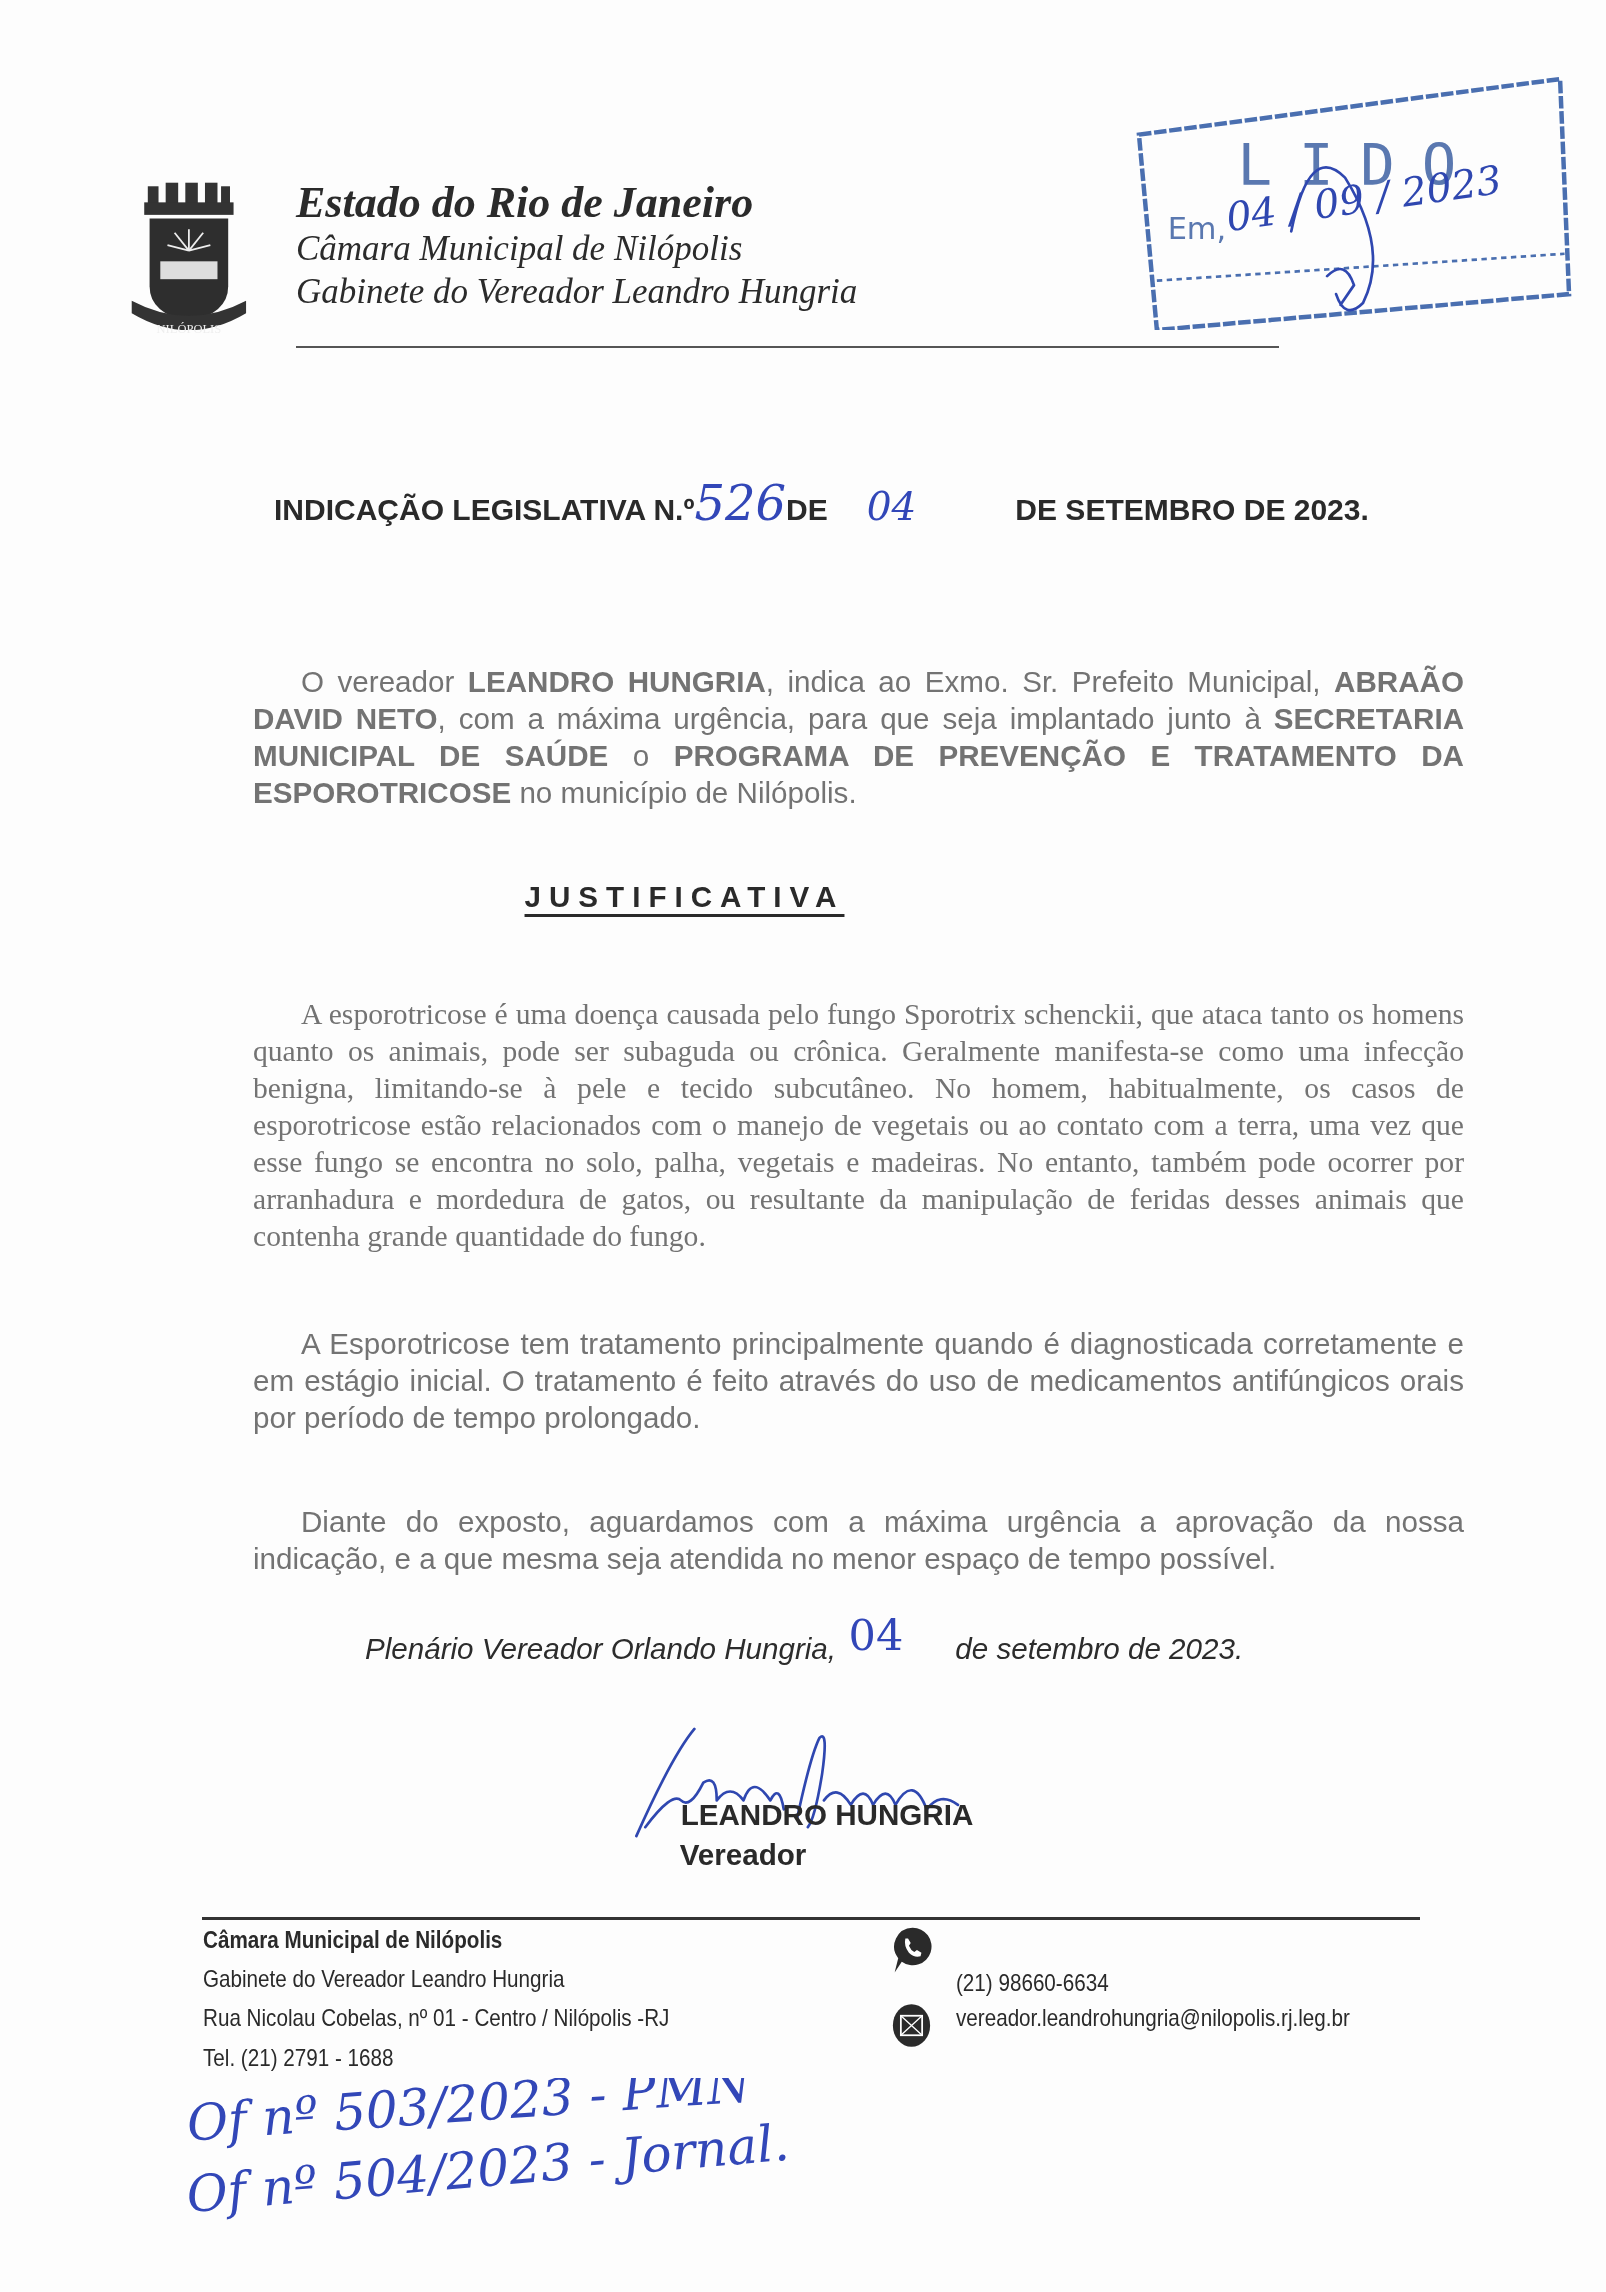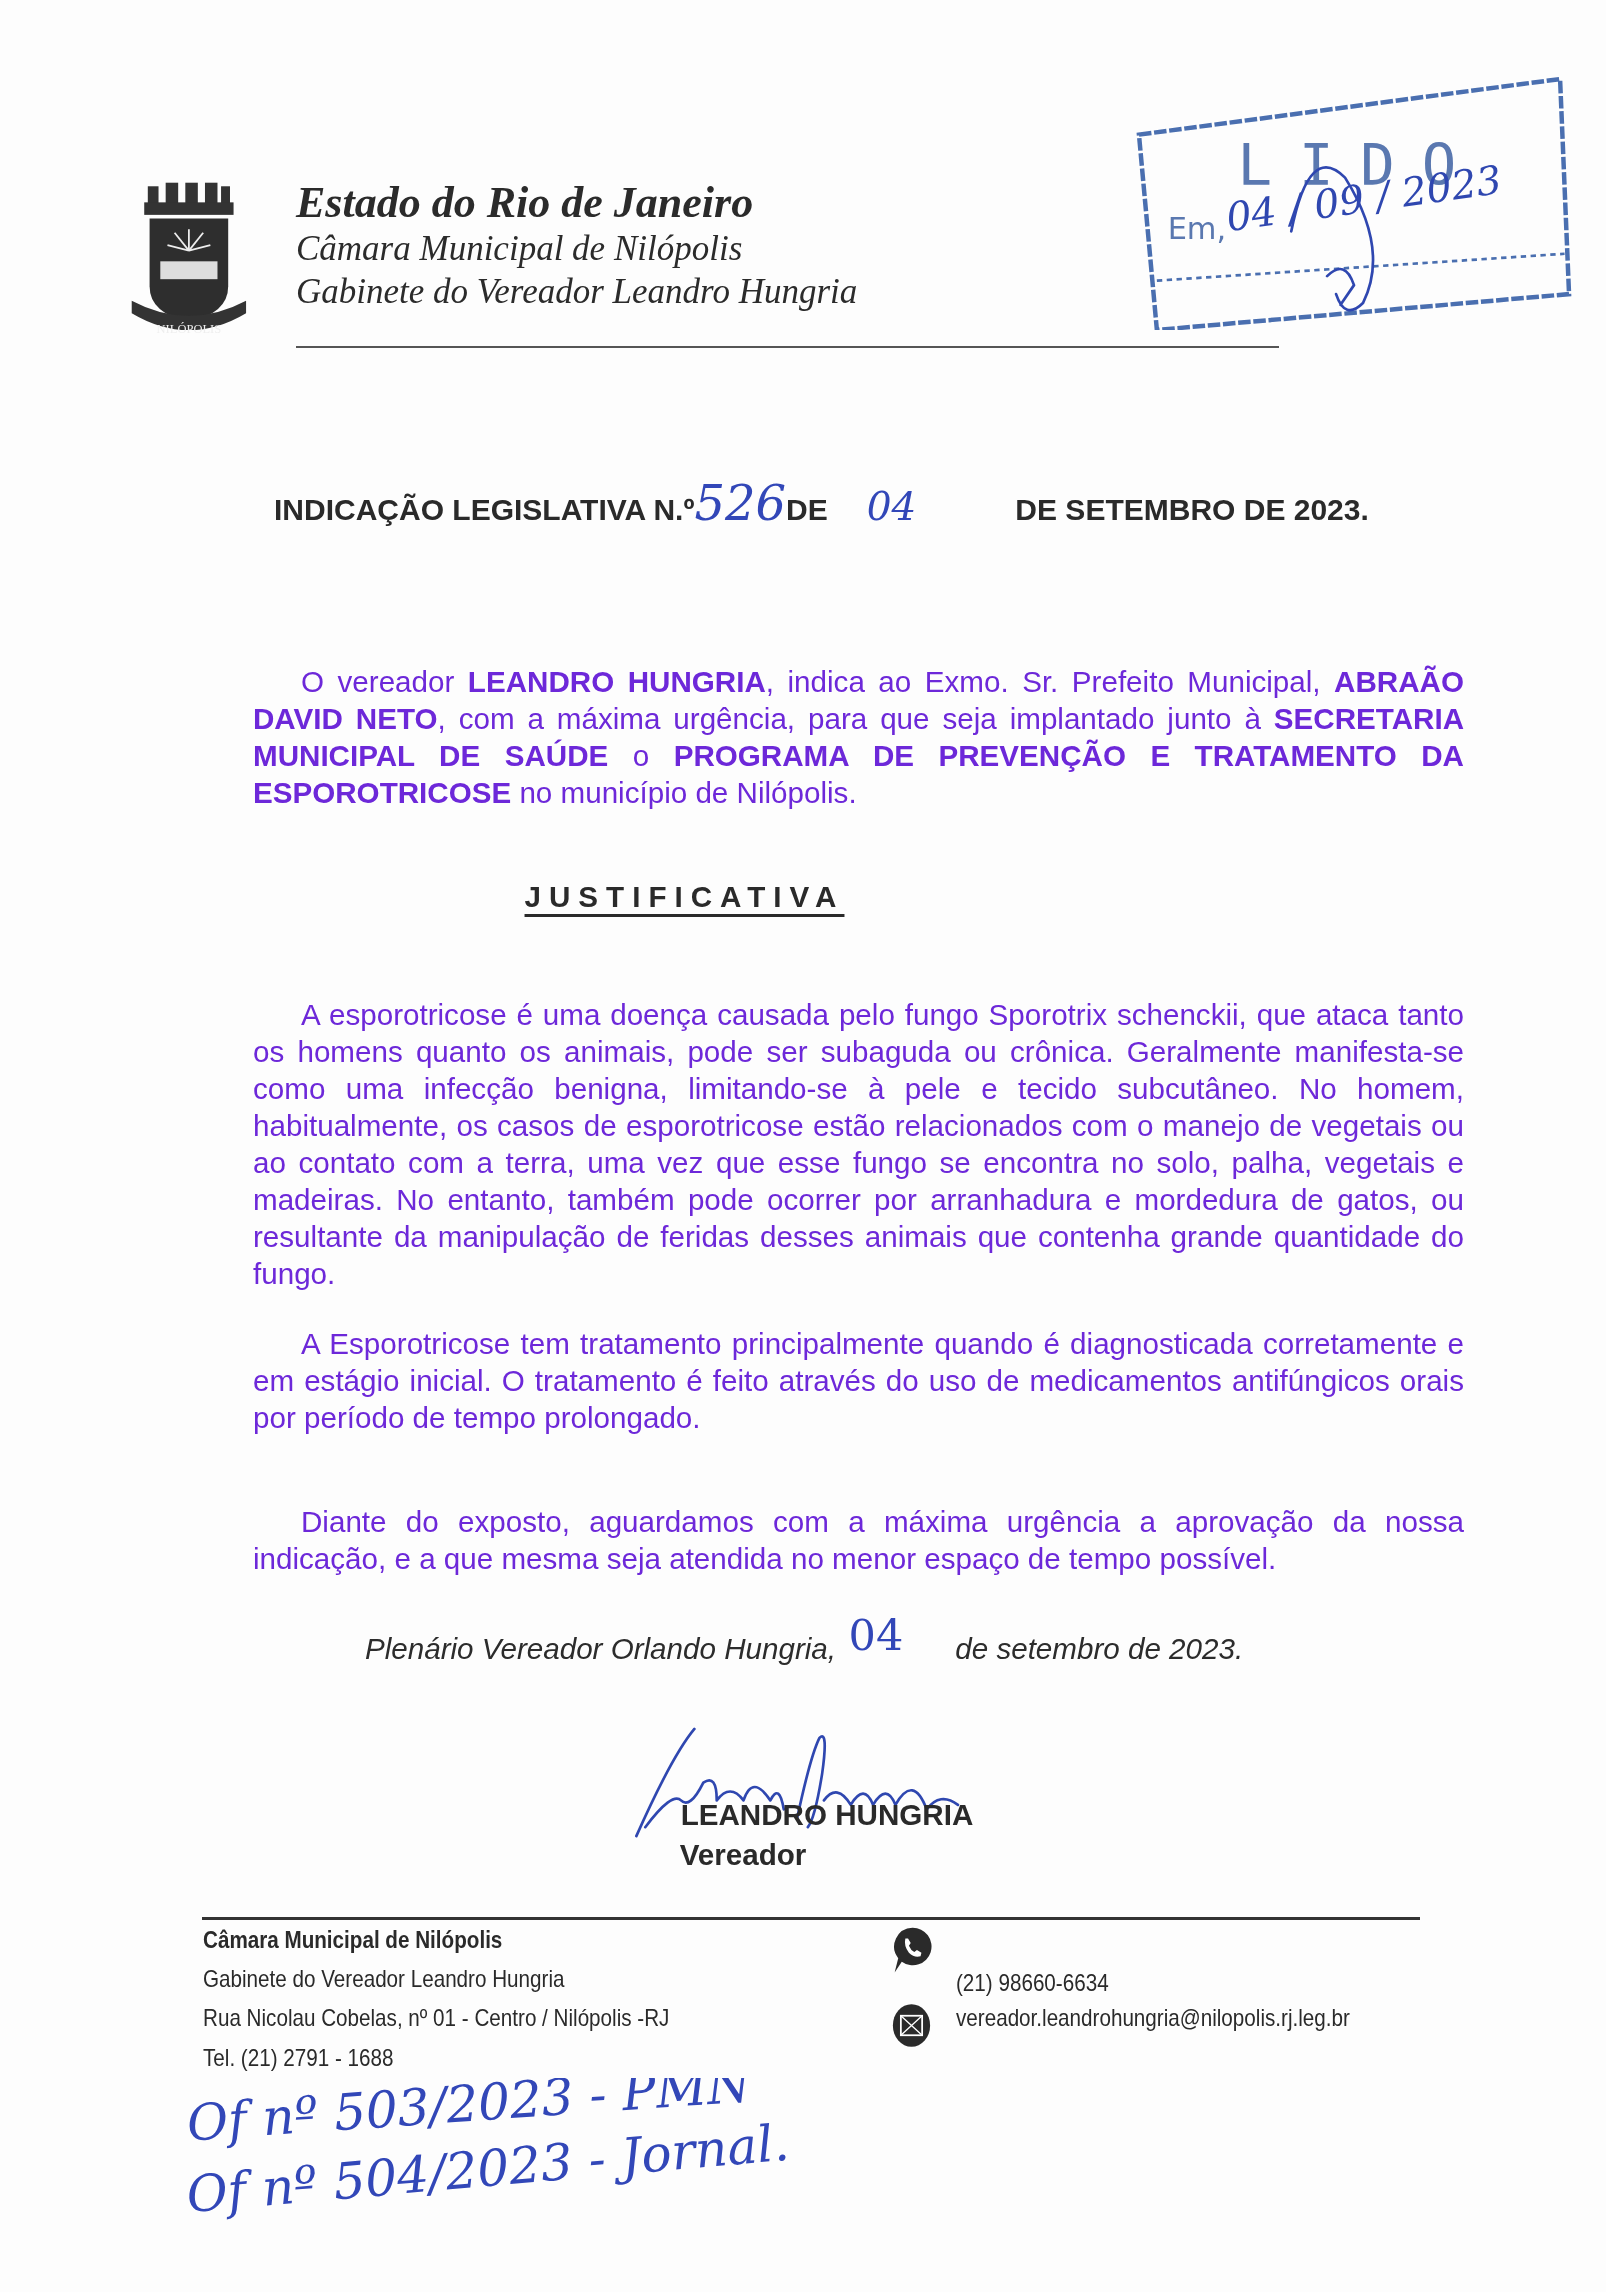--- a/index.html
+++ b/index.html
@@ -17,27 +17,27 @@
   #hdr-rule { left: 296px; top: 346px; width: 983px; height: 1.8px; background: #555; }
 
   
   #stamp { left: 1130px; top: 70px; width: 448px; height: 260px; }
   .blue-ink { fill: none; stroke: #2f47b0; stroke-linecap: round; stroke-linejoin: round; }
 
   
   #title { top: 475px; left: 274px; width: 1155px; font-size: 30px; font-weight: bold; color: #2a2a2a; white-space: nowrap; }
   .hw { font-family: "DejaVu Serif", serif; font-style: italic; color: #3247b8; font-weight: normal; }
 
-  .para { left: 253px; width: 1211px; font-size: 29.6px; line-height: 37px; text-align: justify; color: #6d28d9; }
+  .para { left: 253px; width: 1211px; font-size: 29.6px; line-height: 37px; text-align: justify; color: #737373; }
   .para p { margin: 0; text-indent: 48px; }
   .para b { font-weight: bold; }
   #p-intro { top: 663px; }
   #justif { left: 0; width: 1369px; top: 880px; text-align: center; font-size: 29.6px; font-weight: bold; letter-spacing: 8px; }
   #justif span { text-decoration: underline; text-decoration-thickness: 2.7px; text-underline-offset: 7.2px; }
-  #p-1 { top: 996px; }
+  #p-1 { top: 996px; font-family: Liberation Serif, serif; }
   #p-2 { top: 1325px; }
   #p-3 { top: 1471px; margin-top: 32px; }
   #closing { top: 1619px; left: 365px; font-size: 29.6px; font-style: italic; color: #2c2c2c; white-space: nowrap; }
   #closing .hw { font-size: 43px; font-style: normal; position: relative; top: -9px; margin: 0 52px 0 12.5px; }
 
   #signature { left: 618px; top: 1720px; width: 394px; height: 134px; }
   #sig-name { left: 0; width: 1607px; top: 1798px; text-align: center; font-size: 29.6px; font-weight: bold; padding-left: 47px; box-sizing: border-box; }
   #sig-role { left: 0; width: 1450px; top: 1838px; text-align: center; font-size: 29.6px; font-weight: bold; padding-left: 36px; box-sizing: border-box; }
 
   

